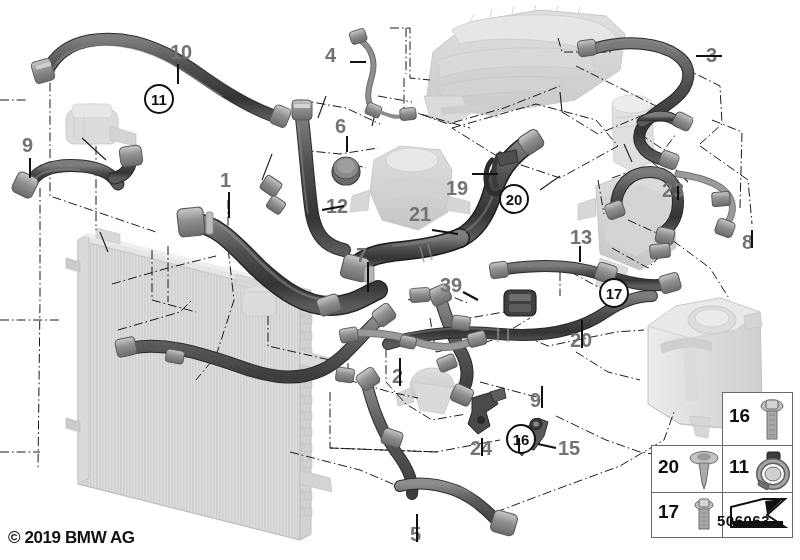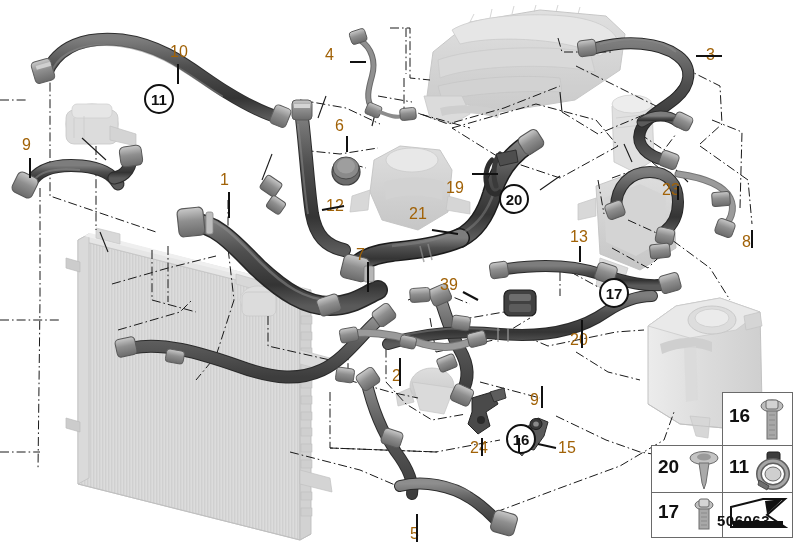--- a/index.html
+++ b/index.html
@@ -1,20 +1,20 @@
 <!DOCTYPE html>
 <html><head>
 <meta charset="utf-8">
 <style>
   html,body{margin:0;padding:0;background:#fff;}
   body{width:800px;height:560px;overflow:hidden;font-family:"Liberation Sans",sans-serif;}
   #stage{position:relative;width:800px;height:560px;background:#ffffff;}
   svg.layer{position:absolute;left:0;top:0;width:800px;height:560px;}
-  .lbl{position:absolute;font-family:"Liberation Sans",sans-serif;font-weight:normal;color:#a16207;
-       font-size:16px;line-height:20px;white-space:nowrap;}
+  .lbl{position:absolute;font-family:"Liberation Sans",sans-serif;font-weight:bold;color:#737373;
+       font-size:20px;line-height:20px;white-space:nowrap;}
   .lbl-circ{position:absolute;width:26px;height:26px;border:2px solid #111;border-radius:50%;
        display:flex;align-items:center;justify-content:center;font-weight:bold;font-size:15px;
        color:#111;background:#fff;font-family:"Liberation Sans",sans-serif;}
   .copyright{position:absolute;left:8px;top:528px;font-size:17px;font-weight:bold;color:#111;
        letter-spacing:-0.4px;}
   .partnum{position:absolute;left:717px;top:512px;font-size:15px;color:#111;font-weight:bold;
        letter-spacing:0.5px;}
   .legend{position:absolute;left:651px;top:392px;width:142px;height:126px;box-sizing:border-box;}
   .legend .cell{position:absolute;box-sizing:border-box;border:1px solid #6a6a6a;background:#fff;}
   .legend .cnum{position:absolute;font-weight:bold;font-size:19px;color:#111;}
@@ -574,14 +574,15 @@
 
     <div class="cell" style="left:71px;top:100px;width:71px;height:46px;">
       <svg width="64" height="38" style="position:absolute;left:4px;top:4px">
         <path d="M4 10 L36 2 L58 2 L40 18 L58 30 L4 30 Z" fill="#ffffff" stroke="#111" stroke-width="2" stroke-linejoin="miter"></path>
         <path d="M6 24 L56 24 L56 30 L6 30 Z" fill="#111"></path>
         <path d="M38 4 L56 2 L40 17 Z" fill="#111"></path>
       </svg>
     </div>
   </div>
 
+  <div class="copyright">© 2019 BMW AG</div>
   <div class="partnum">506063</div>
 </div>
 
 </body></html>

